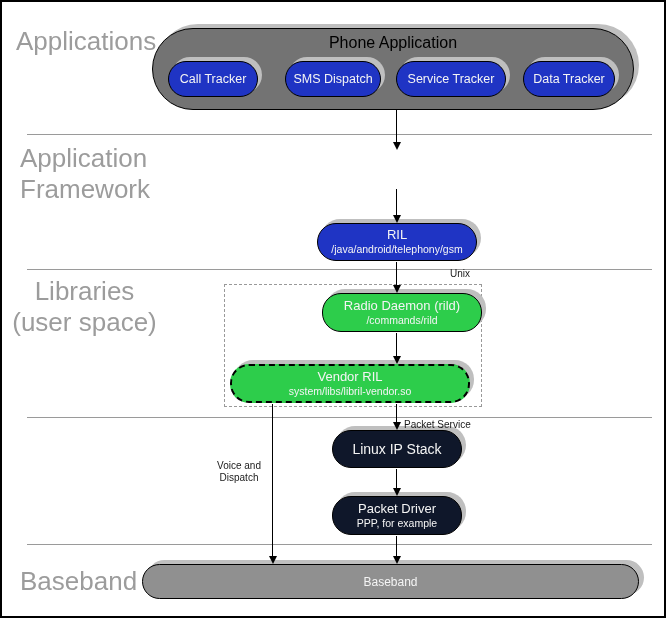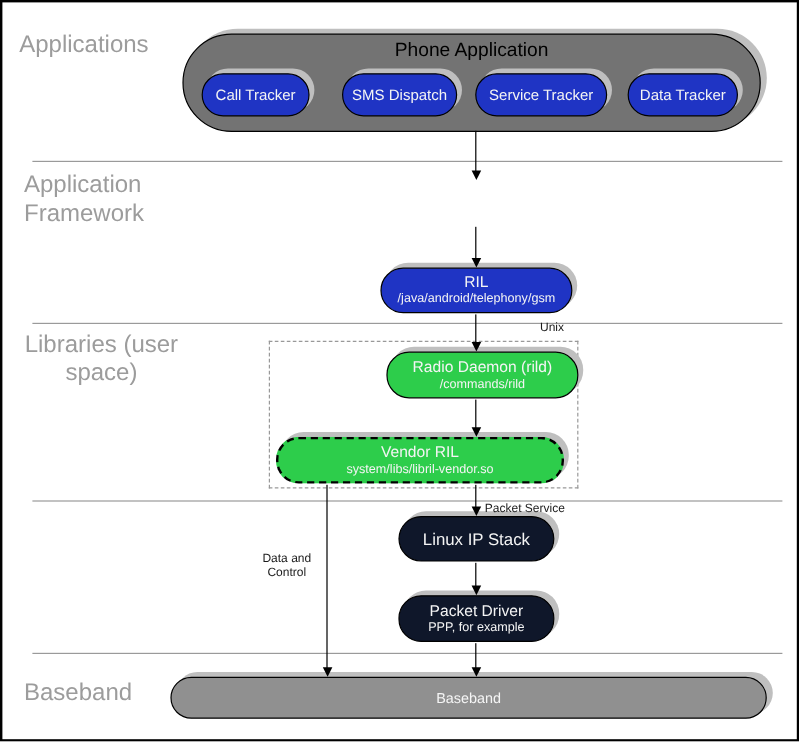--- a/index.html
+++ b/index.html
@@ -6,21 +6,21 @@
   #stage{
     position:relative;
     width:666px;height:618px;
     box-sizing:border-box;
     border:2px solid #000;
     background:#fff;
     font-family:"Liberation Sans", sans-serif;
     overflow:hidden;
   }
   .divider{position:absolute;left:25px;width:625px;height:1px;background:#9a9a9a;}
-  .section-label{position:absolute;color:#9c9c9c;font-size:20px;line-height:1.18;}
+  .section-label{position:absolute;color:#9c9c9c;font-size:26px;line-height:1.18;}
   .apps-container{
     position:absolute;left:150px;top:26px;width:480px;height:80px;
     background:#737373;border:1px solid #000;border-radius:41px;
     box-shadow:5px -4px 0 #bfbfbf;
   }
   .apps-title{position:absolute;top:5px;left:0;width:100%;text-align:center;
     font-size:16px;color:#000;}
   .pill{
     position:absolute;display:flex;flex-direction:column;align-items:center;justify-content:center;
     border:1.5px solid #000;border-radius:19px;color:#f4f4f4;
@@ -100,21 +100,21 @@
 
   <div class="pill red" style="left:330px;top:428px;width:130px;height:38px">
     <span class="node-title node-title-lg">Linux IP Stack</span>
   </div>
   <div class="pill red" style="left:330px;top:494px;width:130px;height:39px">
     <span class="node-title">Packet Driver</span>
     <span class="node-sub">PPP, for example</span>
   </div>
 
   <div class="small-label" style="left:402px;top:417px">Packet Service</div>
-  <div class="small-label" style="left:205px;top:458px;width:64px;text-align:center">Data and Control</div>
+  <div class="small-label" style="left:205px;top:458px;width:64px;text-align:center">Voice and Dispatch</div>
 
   <div class="baseband-bar graybar">
     <span>Baseband</span>
   </div>
 
   <div class="arrow-line" style="left:394px;top:107px;height:34px"></div>
   <div class="arrow-head" style="left:391px;top:140px"></div>
 
   <div class="arrow-line" style="left:394px;top:187px;height:27px"></div>
   <div class="arrow-head" style="left:391px;top:213px"></div>

